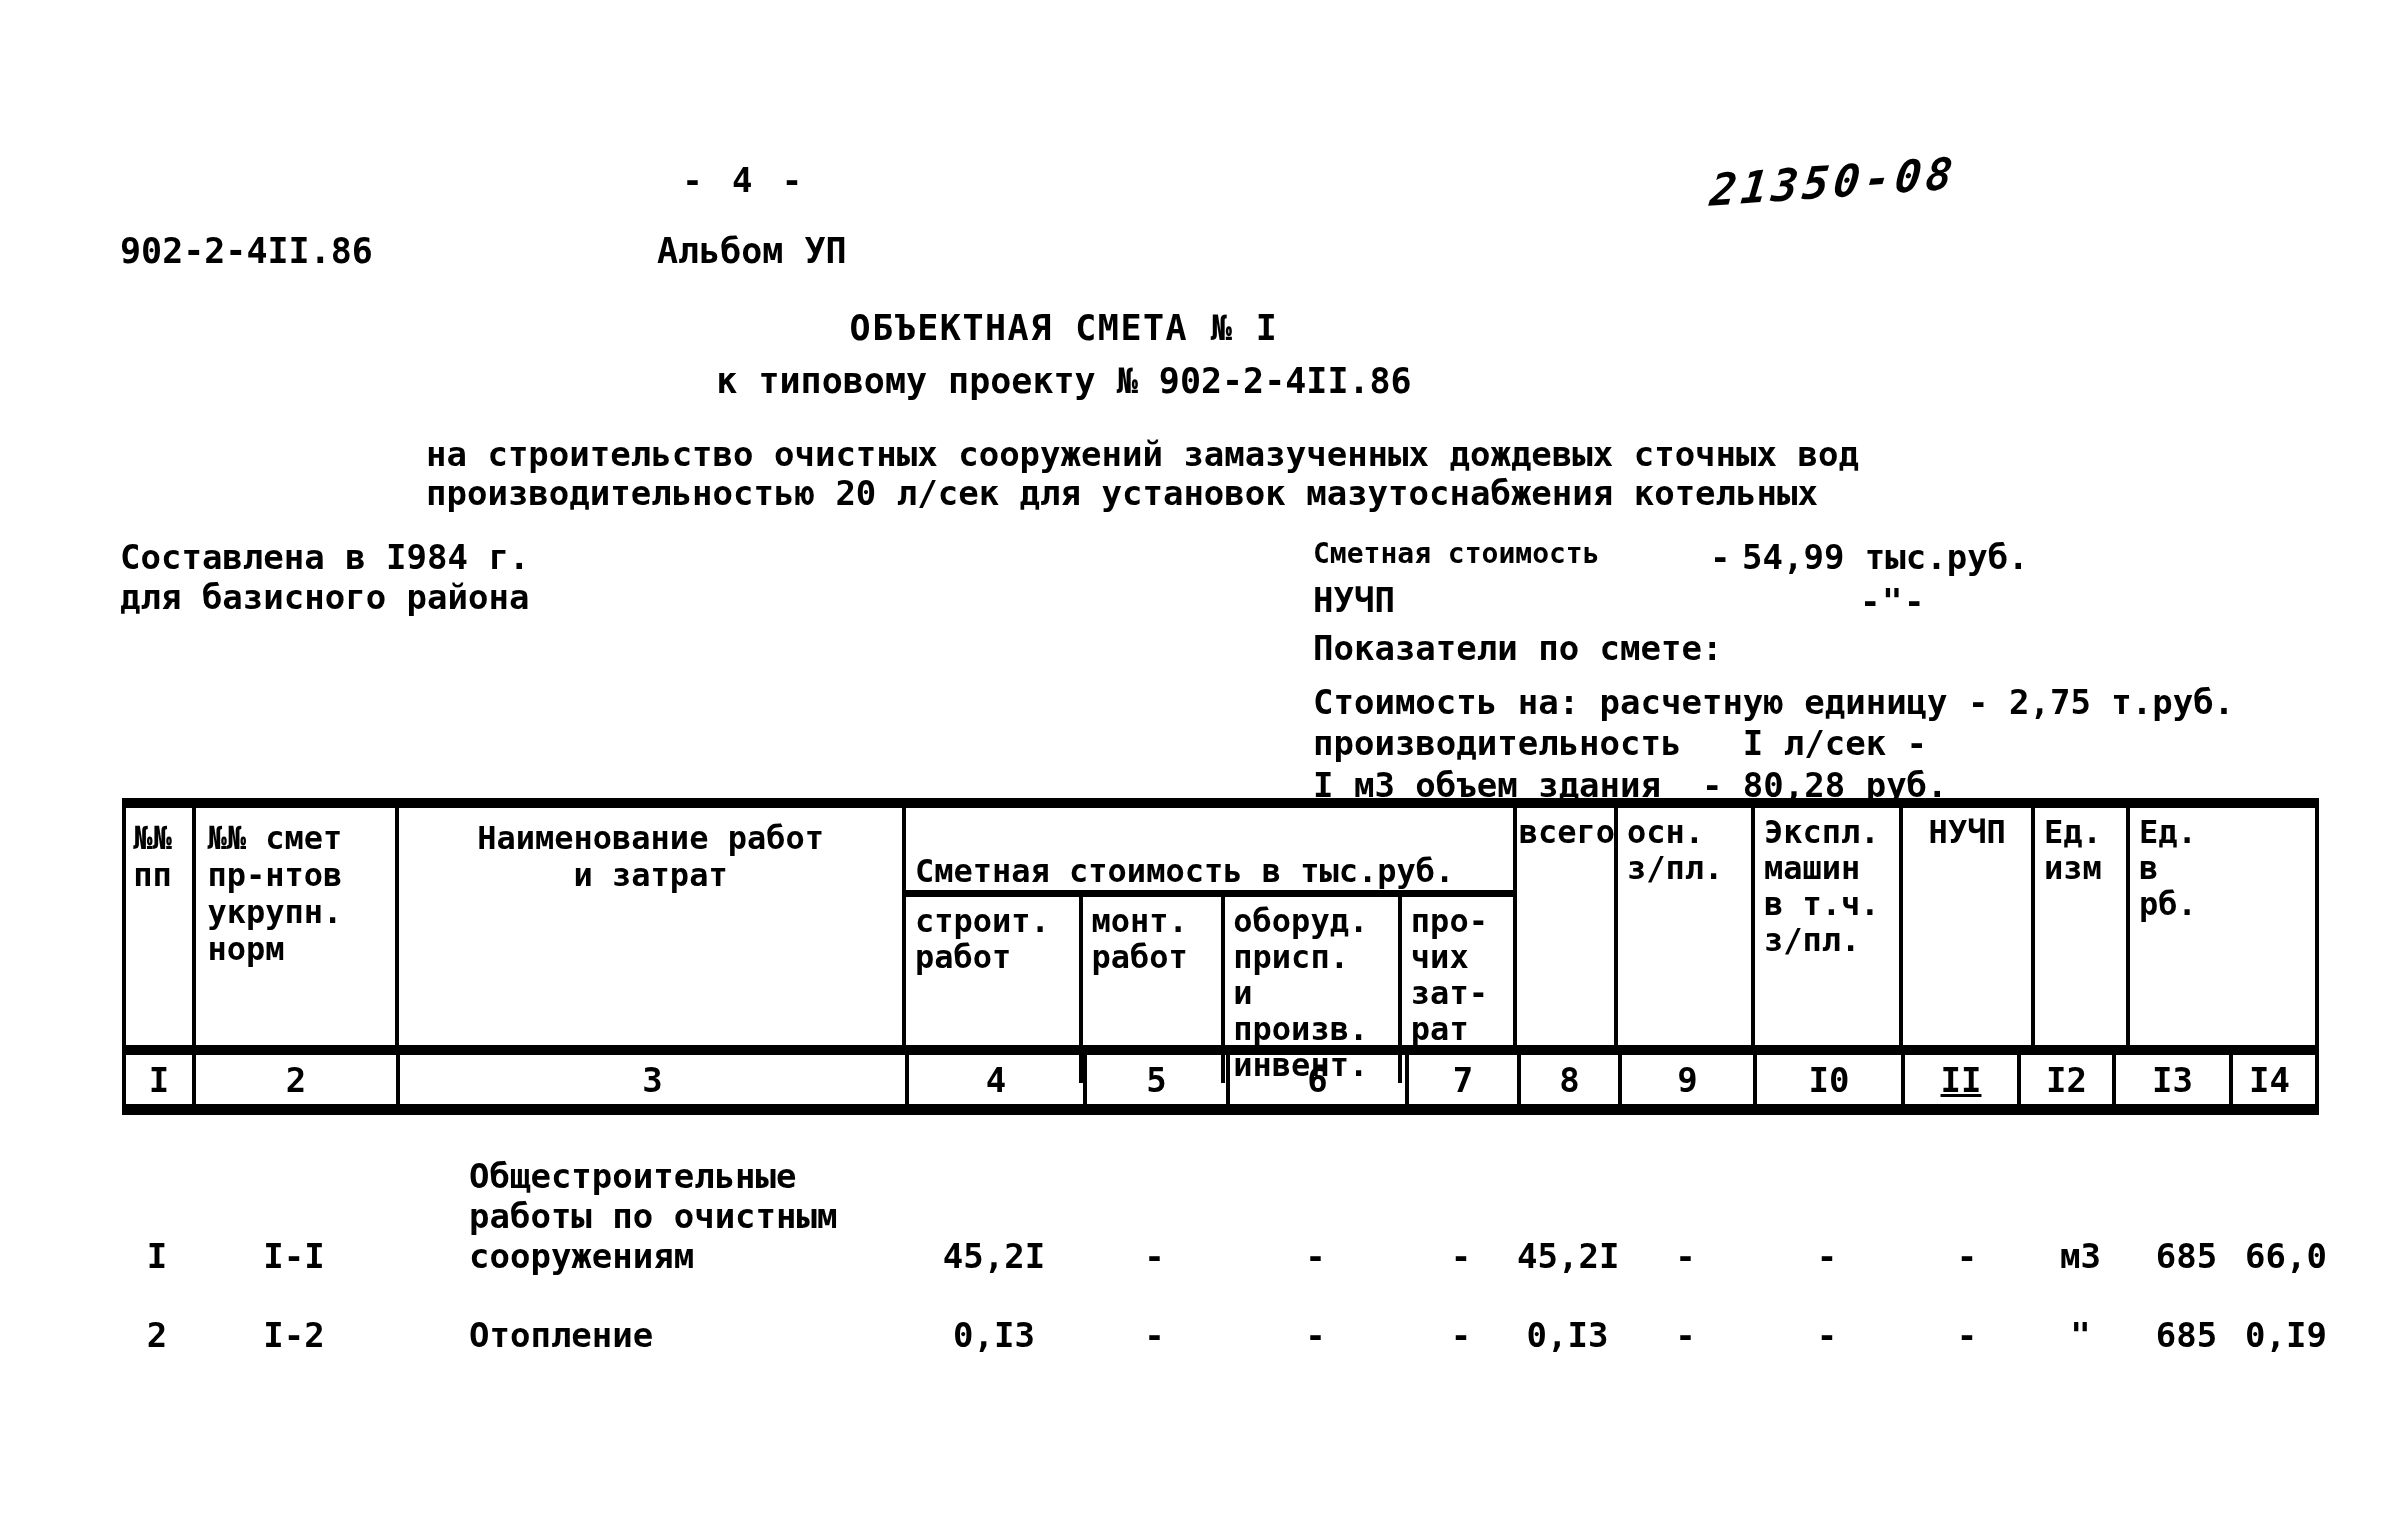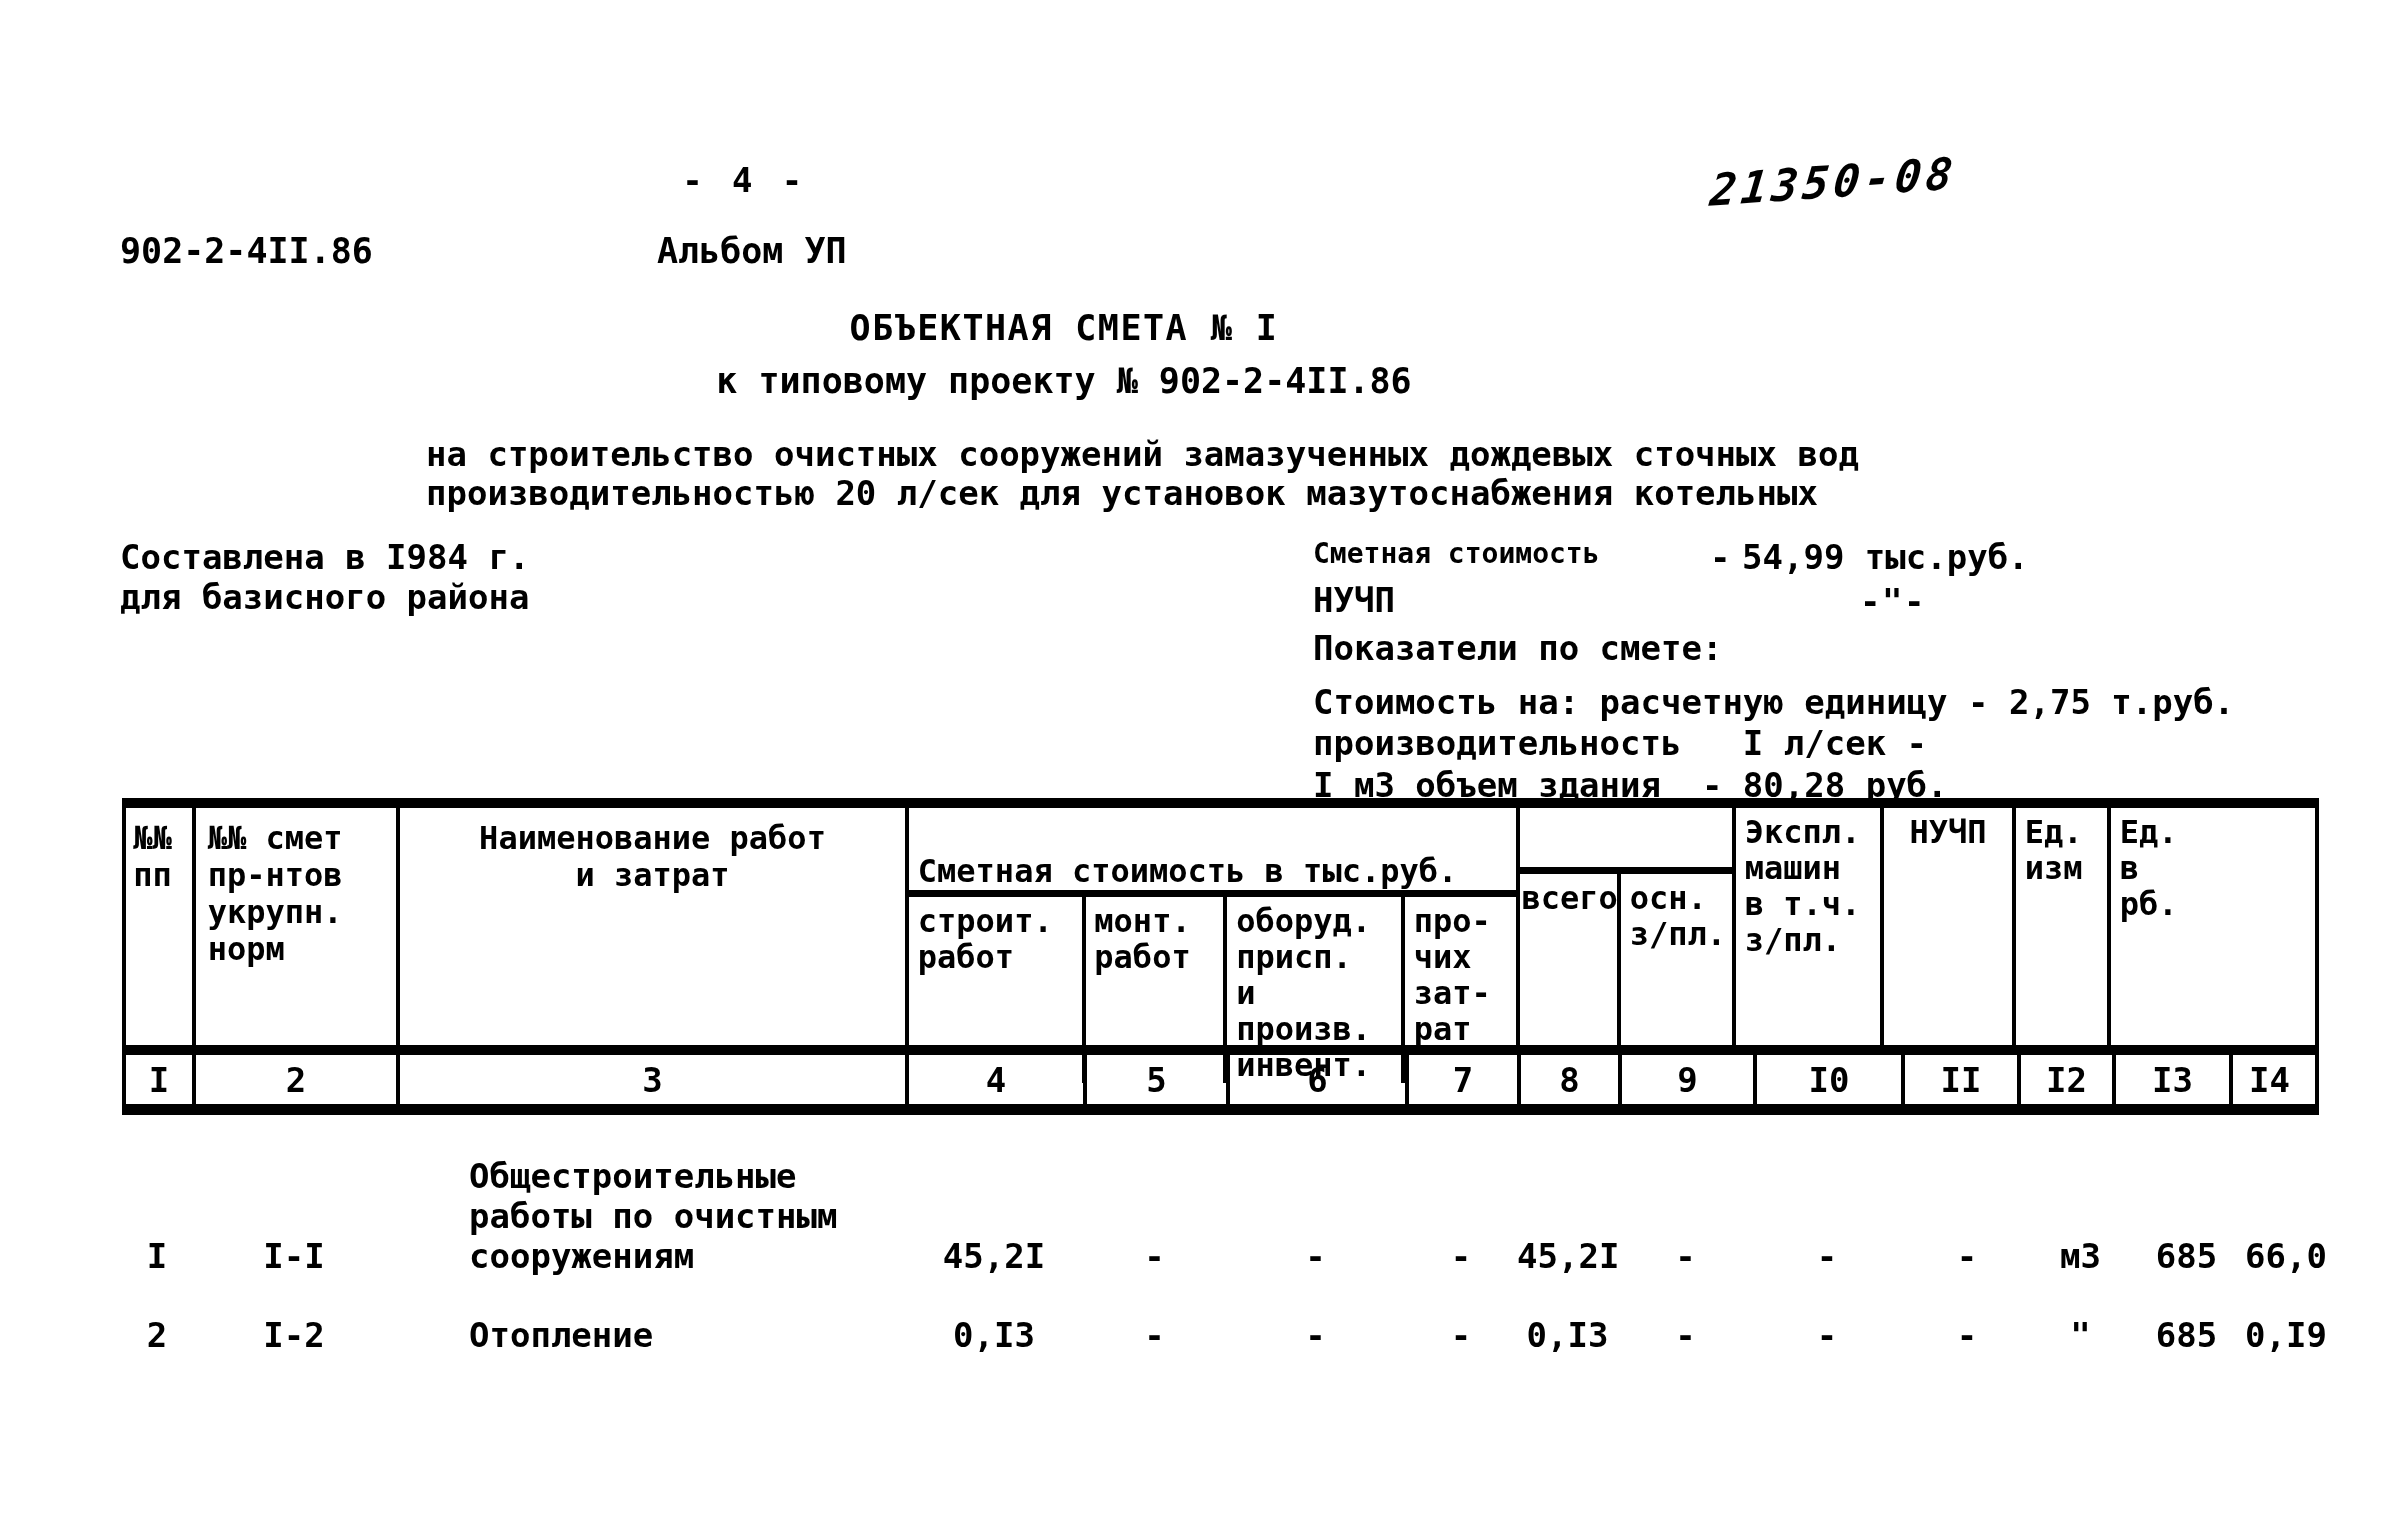--- a/index.html
+++ b/index.html
@@ -40,21 +40,21 @@
   .esttable { position:absolute; left:122px; top:798px; width:2197px;
               border-top:10.3px solid #000; }
   .thead { display:flex; height:247px;
            border-left:4.4px solid #000; border-right:4.4px solid #000;
            border-bottom:10.3px solid #000; }
   .sec { height:100%; }
   .s1 { width:70px;  border-right:4.4px solid #000; padding:11.7px 0 0 7.3px; }
   .s2 { width:204px; border-right:4.4px solid #000; padding:11.7px 0 0 11.7px; }
   .s3 { width:509px; border-right:4.4px solid #000; padding:11.7px 0 0 0; text-align:center; }
   .s4 { width:611px; border-right:4.4px solid #000; display:flex; flex-direction:column; }
-  .s5 { width:216px; border-right:4.4px solid #000; display:flex; flex-direction:column; }
+  .s5 { width:238px; border-right:4.4px solid #000; display:flex; flex-direction:row; }
   .s6 { width:562px; display:flex; flex-direction:column; }
 
   .band  { border-bottom:7.3px solid #000; font-size:32px; line-height:37px; }
   .bandA { height:66px;  padding:13.2px 0 0 8.8px; white-space:pre;margin-top:32px; }
   .bandB { height:66px; }
   .bandC { height:94px; padding:8.8px 0 0 16px; white-space:pre-line; }
   .subrow { flex:1; display:flex; }
   .hcell { font-size:32px; line-height:36px; white-space:pre-line;
            padding:5.9px 0 0 8.8px; border-right:4.4px solid #000; }
   .hcell:last-child { border-right:none; }
@@ -64,21 +64,21 @@
   .w12{width:95px;} .w13{width:117px; text-align:center; padding-left:0;} .w14{width:73px;}
 
   .numrow { display:flex; height:60px; align-items:center;
             border-left:4.4px solid #000; border-right:4.4px solid #000;
             border-bottom:11.7px solid #000; }
   .ncell { font-size:34px; text-align:center; border-right:4.4px solid #000;
            height:100%; display:flex; align-items:center; justify-content:center; }
   .ncell:last-child { border-right:none; }
   .n1{width:70px;} .n2{width:204px;} .n3{width:509px;} .n4{width:178px;}
   .n5{width:143px;} .n6{width:179px;} .n7{width:112px;} .n8{width:101px;}
-  .n9{width:135px;} .n10{width:148px;} .n11{width:116px;} .n12{width:95px;}
+  .n9{width:135px;} .n10{width:148px;} .n11{width:116px;text-decoration:underline;} .n12{width:95px;}
   .n13{width:117px;} .n14{width:73px;}
 
   .datarow { position:absolute; left:122px; width:2197px; display:grid;
              grid-template-columns:70px 204px 509px 178px 143px 179px 112px 101px 135px 148px 132px 95px 117px 73px;
              align-items:end; font-size:34px; line-height:40px; }
   .row1 { top:1156px; }
   .row2 { top:1315px; }
   .dcell { text-align:center; white-space:pre-line; }
   .dcell.name { text-align:left; padding-left:73px; }
 </style>

